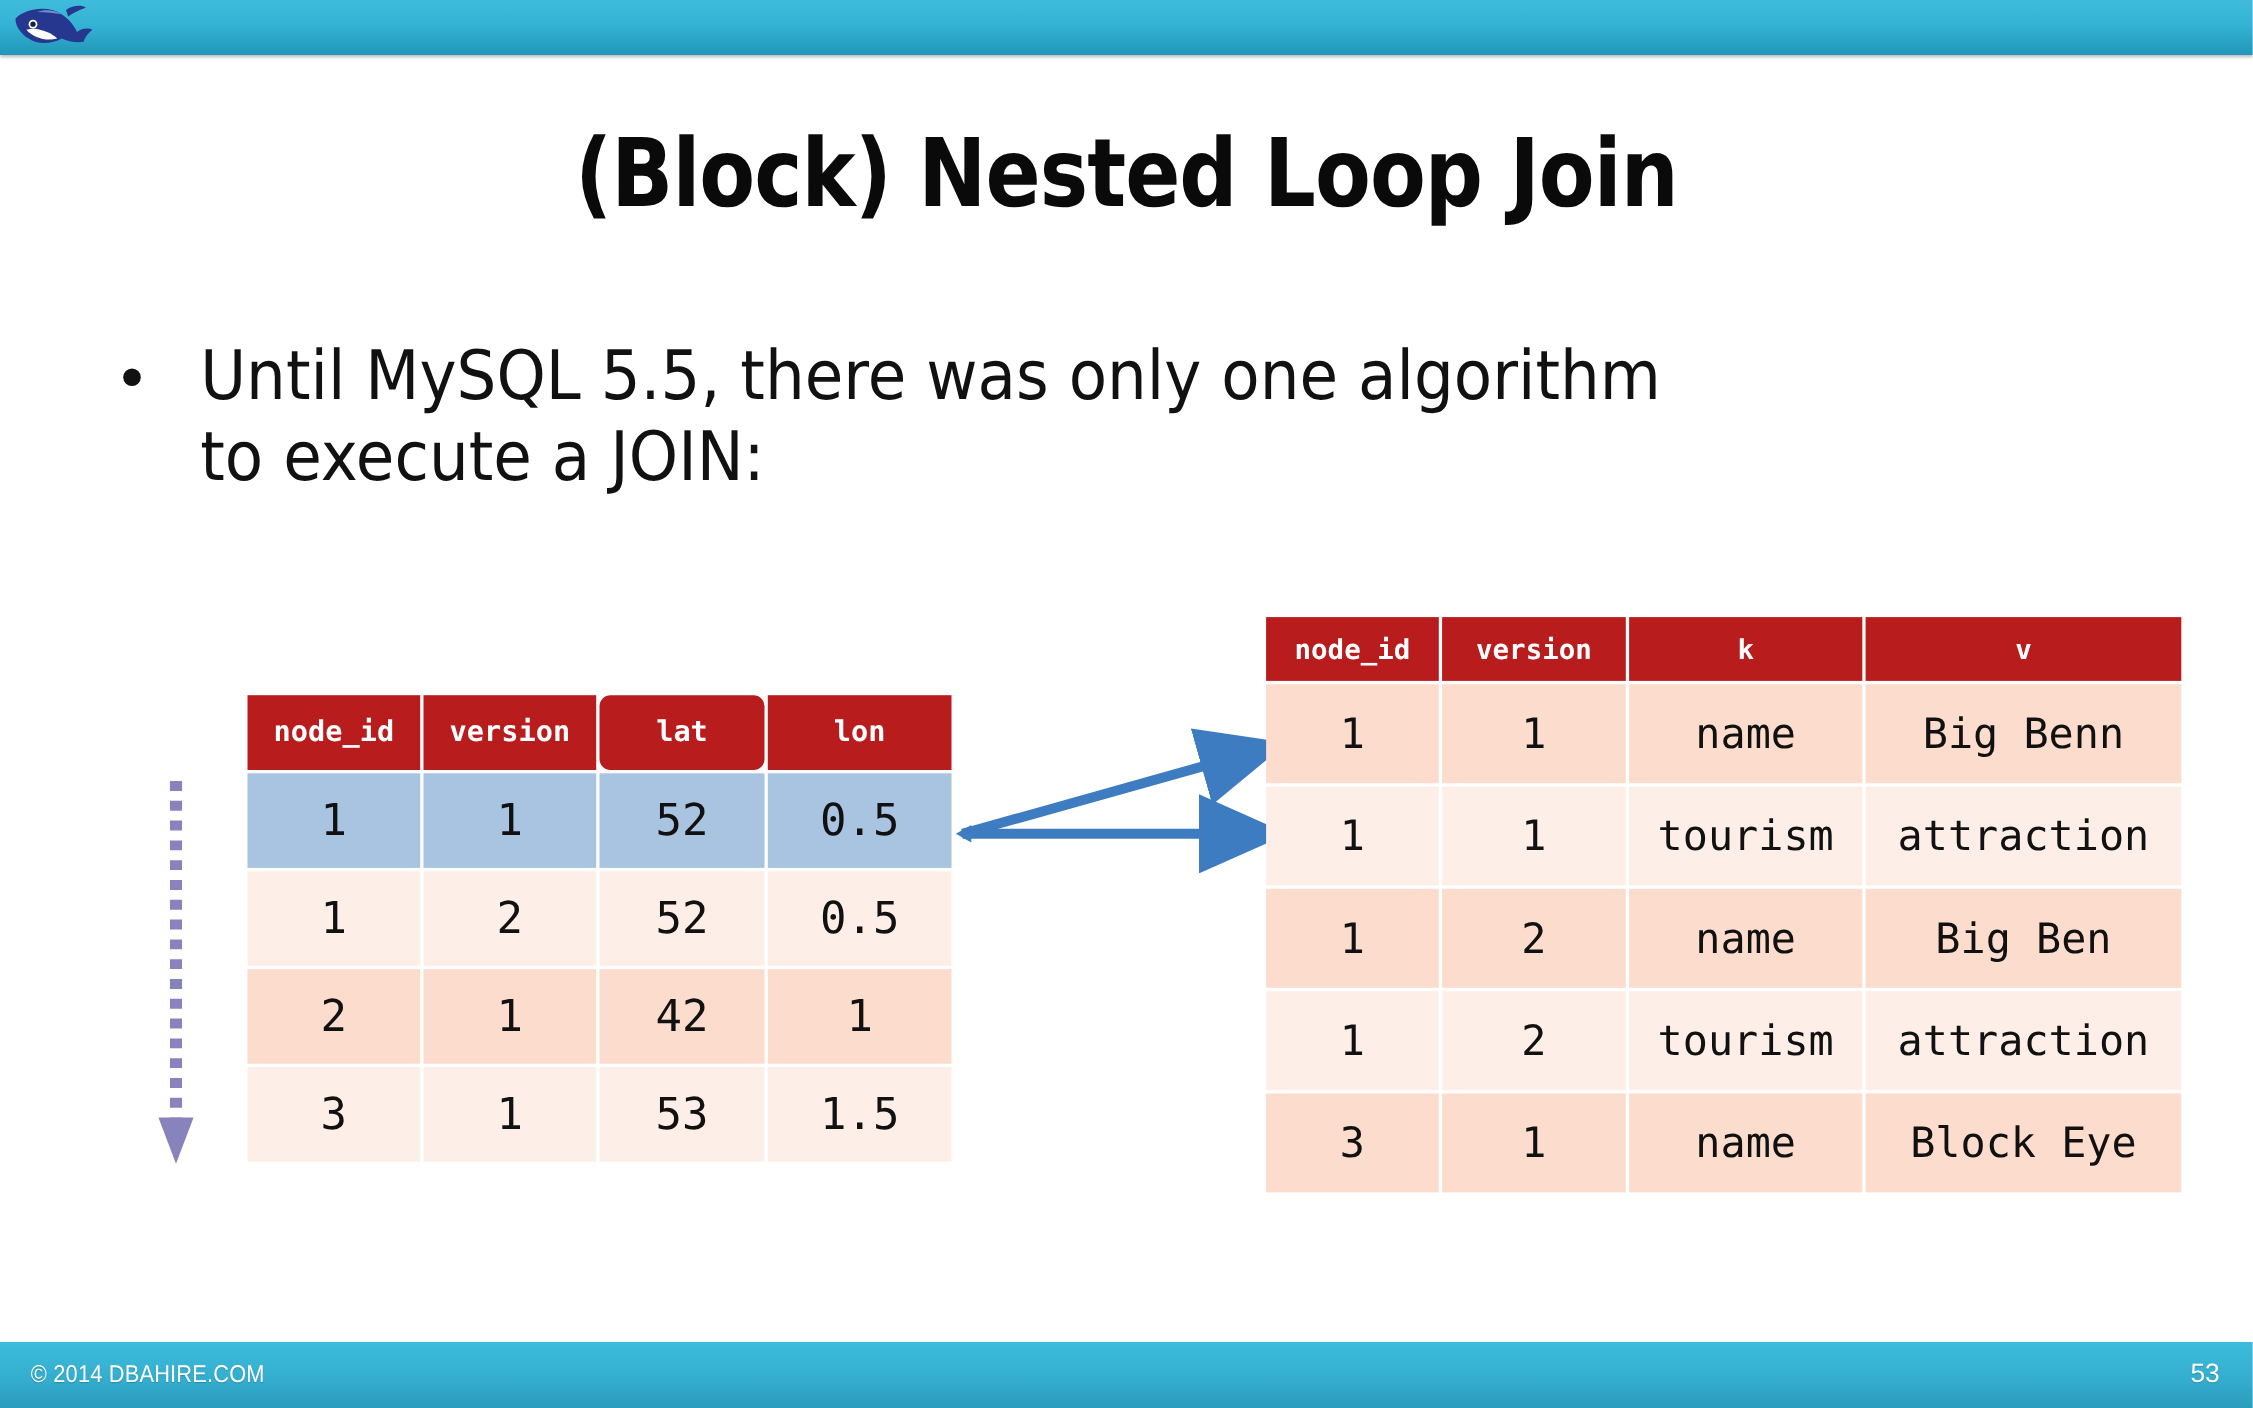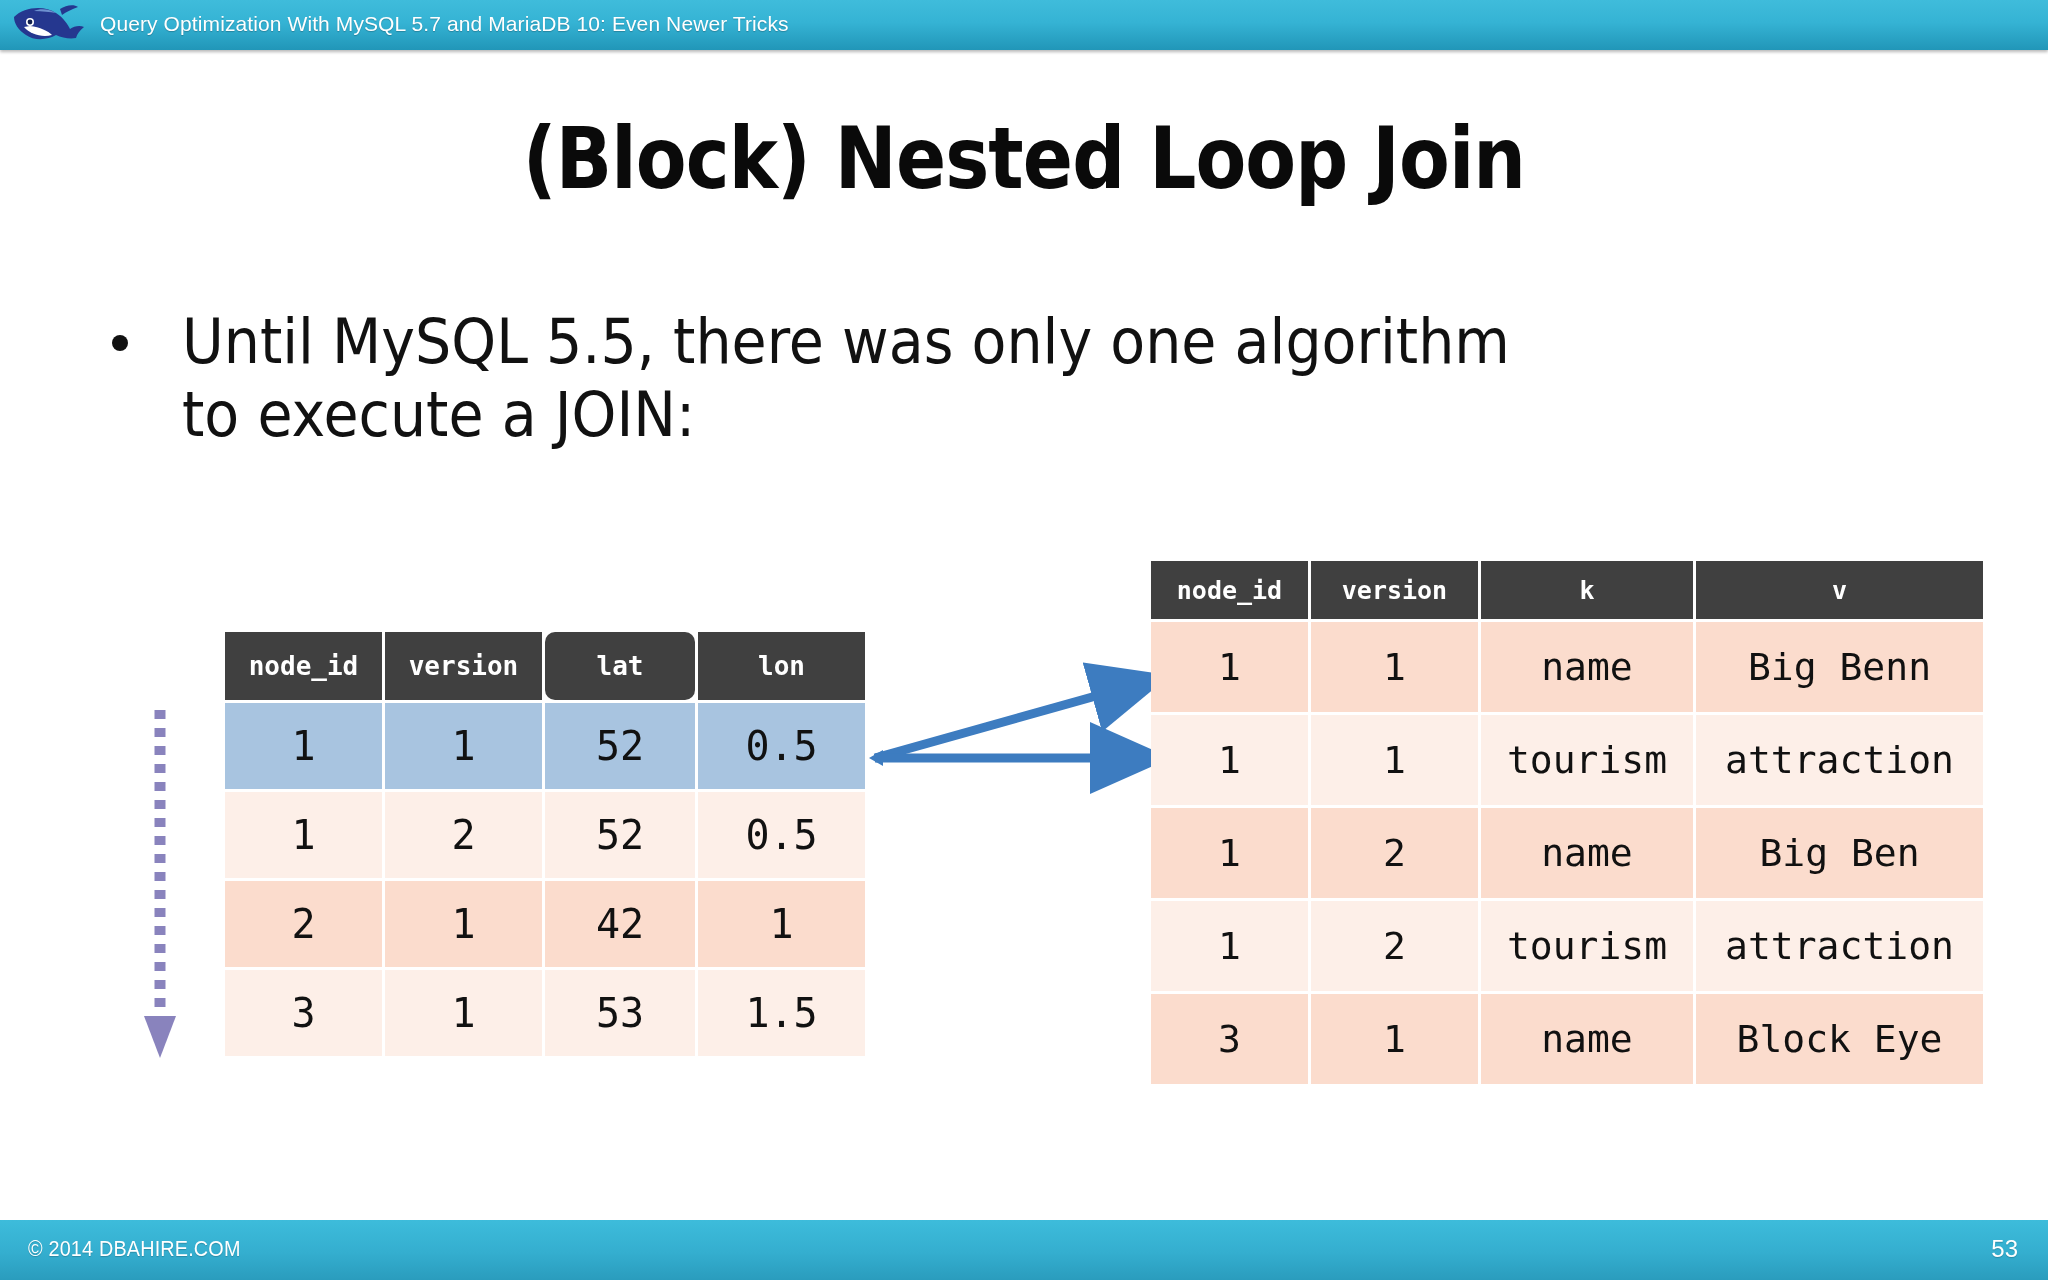--- a/index.html
+++ b/index.html
@@ -55,21 +55,21 @@
     font-family:"DejaVu Sans", sans-serif;
     font-size:62px;line-height:1.18;
     color:#111111;
     transform:scaleX(.92);transform-origin:left top;
     white-space:pre-line;
   }
 
   
   .tbl{position:absolute;border-collapse:separate;border-spacing:3px;}
   .tbl th{
-    background:#404040;color:#ffffff;
+    background:#b91c1c;color:#ffffff;
     font-family:"DejaVu Sans Mono","Liberation Mono",monospace;
     font-weight:bold;
     text-align:center;vertical-align:middle;
     border:0;
   }
   .tbl td{
     font-family:"DejaVu Sans Mono","Liberation Mono",monospace;
     color:#111111;text-align:center;vertical-align:middle;border:0;
   }
   .rA{background:#fdefe8;}
@@ -122,21 +122,20 @@
 
 <div id="header-bar">
   <svg id="logo-dolphin" viewBox="0 0 86 48">
     <path d="M10 16 C20 6, 40 4, 52 12 C60 17, 64 24, 66 28 C70 25, 76 24, 80 26 C76 29, 73 33, 72 37 C66 38, 58 37, 52 34 C44 39, 30 40, 22 34 C14 29, 10 22, 10 16 Z" fill="#25378f"></path>
     <path d="M20 26 C26 33, 38 37, 48 34 C44 30, 36 26, 26 25 Z" fill="#ffffff"></path>
     <path d="M30 10 C36 7, 46 8, 52 12 C46 11, 38 10, 30 10 Z" fill="#7fa8e0" opacity=".8"></path>
     <circle cx="26" cy="21" r="4" fill="#ffffff"></circle>
     <circle cx="26" cy="21" r="2.4" fill="#12204f"></circle>
     <path d="M56 8 C62 4, 70 3, 74 6 C68 8, 62 11, 58 14 Z" fill="#25378f"></path>
   </svg>
-  <div id="header-title">Query Optimization With MySQL 5.7 and MariaDB 10: Even Newer Tricks</div>
 </div>
 
 <div id="slide-title">(Block) Nested Loop Join</div>
 
 <div id="bullet-block">
   <div id="bullet-dot"></div>
   <div id="bullet-text">Until MySQL 5.5, there was only one algorithm
 to execute a JOIN:</div>
 </div>
 

